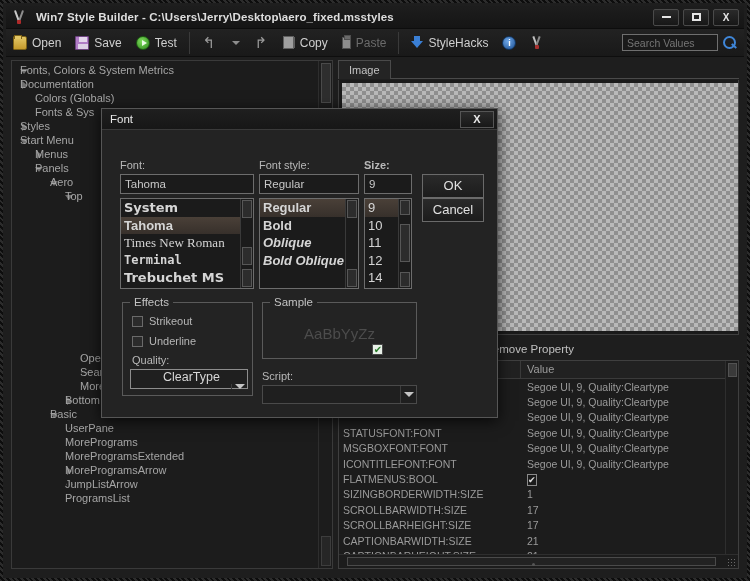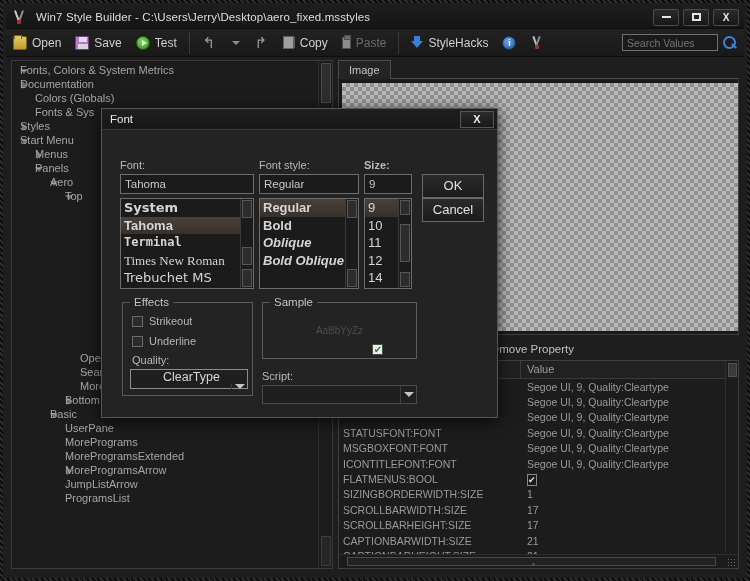--- a/index.html
+++ b/index.html
@@ -30,21 +30,21 @@
   }
   .tb-icon .blade2 {
     position:absolute; left:8px; top:1px; width:2px; height:12px;
     background:#8e8e8e; transform:rotate(20deg); border-radius:1px;
   }
   .tb-icon .handle {
     position:absolute; left:5px; top:11px; width:4px; height:4px;
     background:#b02a2a; border-radius:1px;
   }
   .title-text {
-    margin-left:6px; font-size:11.5px; color:#dedede; font-weight:normal;
+    margin-left:6px; font-size:11.5px; color:#dedede; font-weight:bold;
     letter-spacing:.1px; white-space:nowrap;
   }
   .wbtns { margin-left:auto; display:flex; gap:4px; margin-right:5px; }
   .wbtn {
     width:26px; height:17px; background:linear-gradient(#2a2a2a,#171717);
     border:1px solid #4a4a4a; border-radius:2px;
     display:flex; align-items:center; justify-content:center;
     color:#e5e5e5; font-size:10px; font-weight:bold;
   }
   .wbtn .mn { width:9px; height:2px; background:#e5e5e5; }
@@ -241,21 +241,21 @@
     position:absolute; background:#1f1f1f; border:1px solid #8d8d8d;
     display:flex; align-items:center; color:#d6d6d6; font-size:12.5px; padding-left:5px;
   }
   .combo .ar {
     margin-left:auto; width:16px; height:100%; display:flex; align-items:center; justify-content:center;
     border-left:1px solid #3d3d3d;
   }
   .combo .ar i { width:0;height:0;border-left:5px solid transparent;border-right:5px solid transparent;
     border-top:5px solid #c4c4c4; display:block;}
   .combo.empty { border-color:#4a4a4a; }
-  .sample-txt { position:absolute; width:100%; text-align:center; color:#4c4c4c; font-size:10px; }
+  .sample-txt { position:absolute; width:100%; text-align:center; color:#4c4c4c; font-size:15px; }
 </style>
 </head>
 <body>
 
 <div class="app">
 
   <div class="titlebar">
     <div class="tb-icon">
       <div class="blade"></div>
         <div class="blade2"></div>
@@ -515,23 +515,23 @@
       <div class="dlg-close">X</div>
     </div>
     <div class="dlg-body">
 
       <div class="lbl" style="left:18px; top:29px;">Font:</div>
       <div class="tbox" style="left:18px; top:44px; width:134px; height:20px;">Tahoma</div>
       <div class="lbox" style="left:18px; top:68px; width:134px; height:91px;">
         <div class="items" id="font-list">
             <div class="li" style="font-family:'DejaVu Sans',sans-serif;font-weight:bold;">System</div>
             <div class="li sel" style="font-family:'Liberation Sans',sans-serif;font-weight:bold;">Tahoma</div>
+            <div class="li" style="font-family:'Liberation Serif',serif;">Times New Roman</div>
             <div class="li" style="font-family:'DejaVu Sans Mono',monospace;font-weight:bold;font-size:12px;">Terminal</div>
-            <div class="li" style="font-family:'Liberation Serif',serif;">Times New Roman</div>
-            <div class="li" style="font-family:'DejaVu Sans',sans-serif;">Trebuchet MS</div>
+            <div class="li" style="font-family:'DejaVu Sans',sans-serif;font-weight:bold;">Trebuchet MS</div>
           </div>
         <div class="lsb">
           <div class="tt" style="top:1px;height:18px;"></div>
           <div class="tt" style="top:48px;height:18px;"></div>
           <div class="tt" style="bottom:1px;height:18px;"></div>
         </div>
       </div>
 
       <div class="lbl" style="left:157px; top:29px;">Font style:</div>
       <div class="tbox" style="left:157px; top:44px; width:100px; height:20px;">Regular</div>

